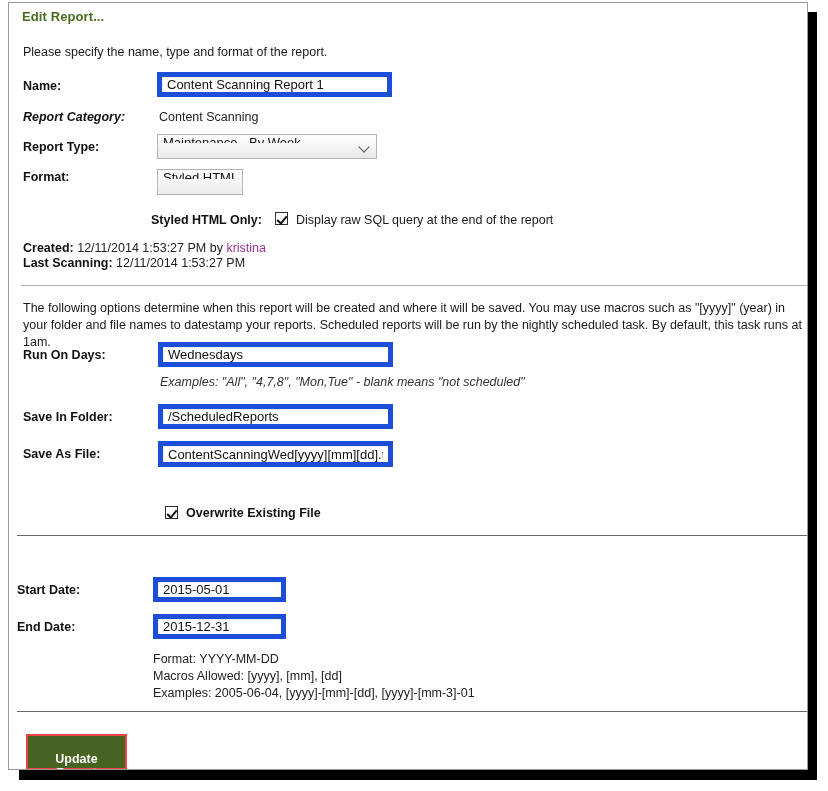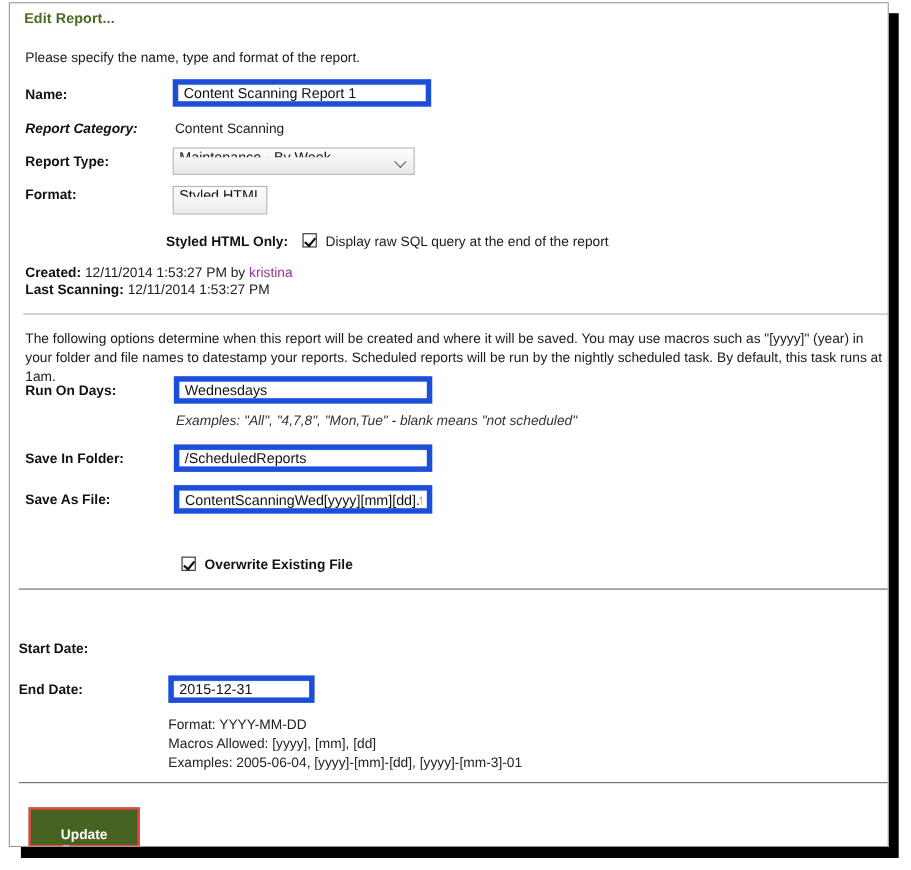--- a/index.html
+++ b/index.html
@@ -280,20 +280,21 @@
       <div class="row-label" style="left:14px; top:444px;">Save As File:</div>
       <input class="text-input" type="text" style="left: 149px; top: 438px; width: 235px; height: 26px;" value="ContentScanningWed[yyyy][mm][dd].txt">
 
       <span class="cbox" style="left:156px; top:503px;"></span>
       <div class="cbox-label bold" style="left:177px; top:503px;">Overwrite Existing File</div>
 
       <div class="divider strong" style="left:8px; top:532px; width:792px;"></div>
 
 
       <div class="row-label" style="left:8px; top:580px;">Start Date:</div>
+      <input class="text-input" type="text" style="left: 144px; top: 574px; width: 133px; height: 25px;" value="2015-05-01">
 
       <div class="row-label" style="left:8px; top:617px;">End Date:</div>
       <input class="text-input" type="text" style="left: 144px; top: 611px; width: 133px; height: 25px;" value="2015-12-31">
 
       <div class="note" style="left:144px; top:620px;margin-top:28px;">Format: YYYY-MM-DD
 Macros Allowed: [yyyy], [mm], [dd]
 Examples: 2005-06-04, [yyyy]-[mm]-[dd], [yyyy]-[mm-3]-01</div>
 
       <div class="divider strong" style="left:8px; top:708px; width:792px;"></div>
 

